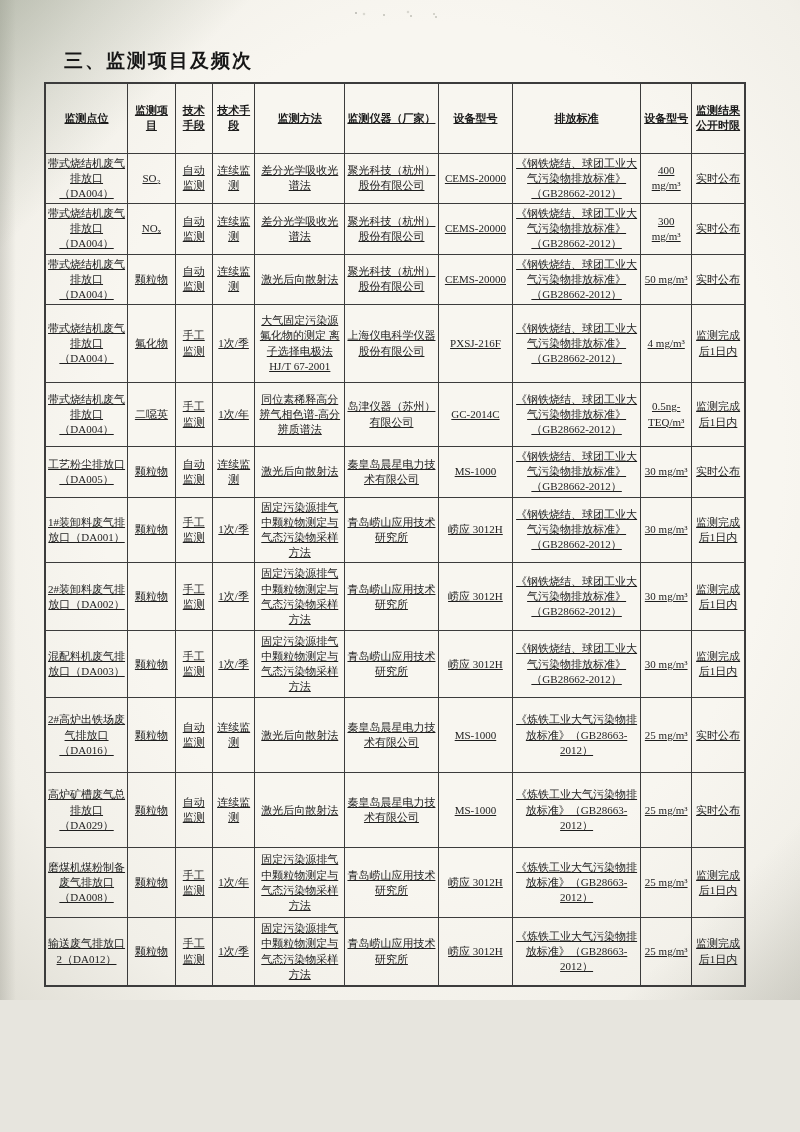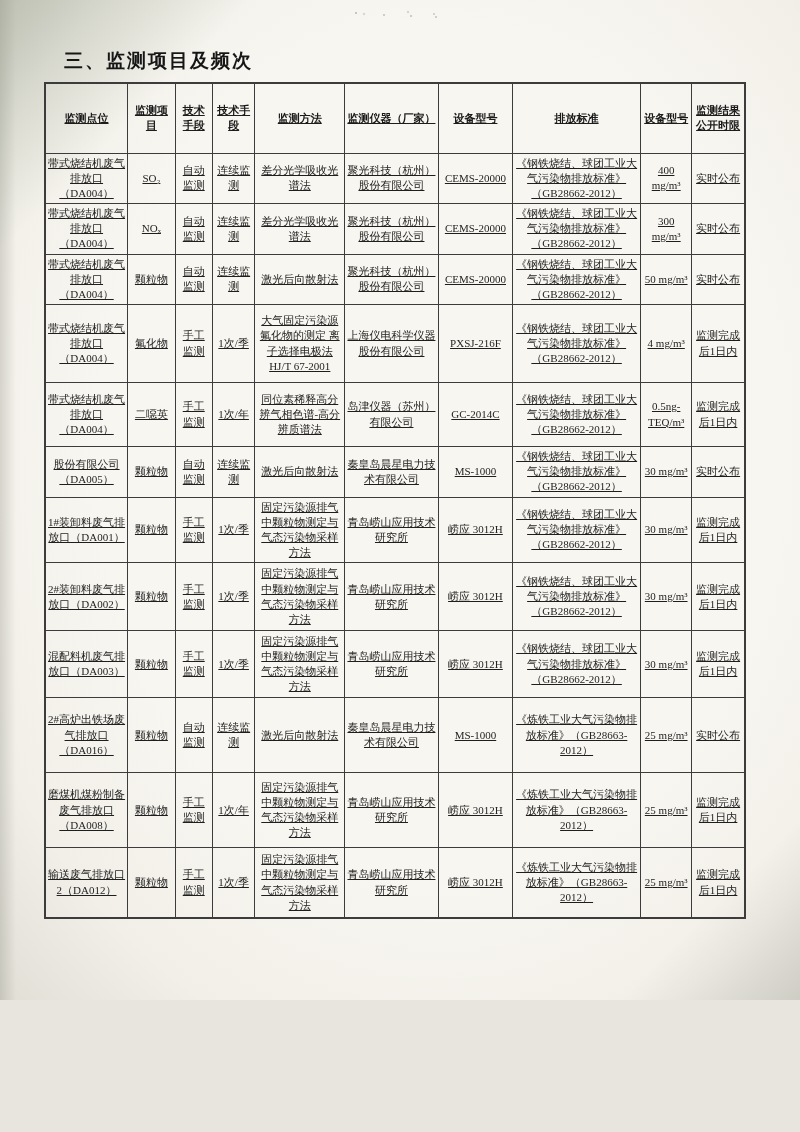--- a/index.html
+++ b/index.html
@@ -153,21 +153,21 @@
           <td>手工监测</td>
           <td>1次/年</td>
           <td>同位素稀释高分辨气相色谱-高分辨质谱法</td>
           <td>岛津仪器（苏州）有限公司</td>
           <td>GC-2014C</td>
           <td>《钢铁烧结、球团工业大气污染物排放标准》（GB28662-2012）</td>
           <td>0.5ng-TEQ/m³</td>
           <td>监测完成后1日内</td>
         </tr>
         <tr>
-          <td>股份有限公司（DA005）</td>
+          <td>工艺粉尘排放口（DA005）</td>
           <td>颗粒物</td>
           <td>自动监测</td>
           <td>连续监测</td>
           <td>激光后向散射法</td>
           <td>秦皇岛晨星电力技术有限公司</td>
           <td>MS-1000</td>
           <td>《钢铁烧结、球团工业大气污染物排放标准》（GB28662-2012）</td>
           <td>30 mg/m³</td>
           <td>实时公布</td>
         </tr>
@@ -213,20 +213,32 @@
           <td>自动监测</td>
           <td>连续监测</td>
           <td>激光后向散射法</td>
           <td>秦皇岛晨星电力技术有限公司</td>
           <td>MS-1000</td>
           <td>《炼铁工业大气污染物排放标准》（GB28663-2012）</td>
           <td>25 mg/m³</td>
           <td>实时公布</td>
         </tr>
         <tr>
+          <td>高炉矿槽废气总排放口（DA029）</td>
+          <td>颗粒物</td>
+          <td>自动监测</td>
+          <td>连续监测</td>
+          <td>激光后向散射法</td>
+          <td>秦皇岛晨星电力技术有限公司</td>
+          <td>MS-1000</td>
+          <td>《炼铁工业大气污染物排放标准》（GB28663-2012）</td>
+          <td>25 mg/m³</td>
+          <td>实时公布</td>
+        </tr>
+        <tr>
           <td>磨煤机煤粉制备废气排放口（DA008）</td>
           <td>颗粒物</td>
           <td>手工监测</td>
           <td>1次/年</td>
           <td>固定污染源排气中颗粒物测定与气态污染物采样方法</td>
           <td>青岛崂山应用技术研究所</td>
           <td>崂应 3012H</td>
           <td>《炼铁工业大气污染物排放标准》（GB28663-2012）</td>
           <td>25 mg/m³</td>
           <td>监测完成后1日内</td>

